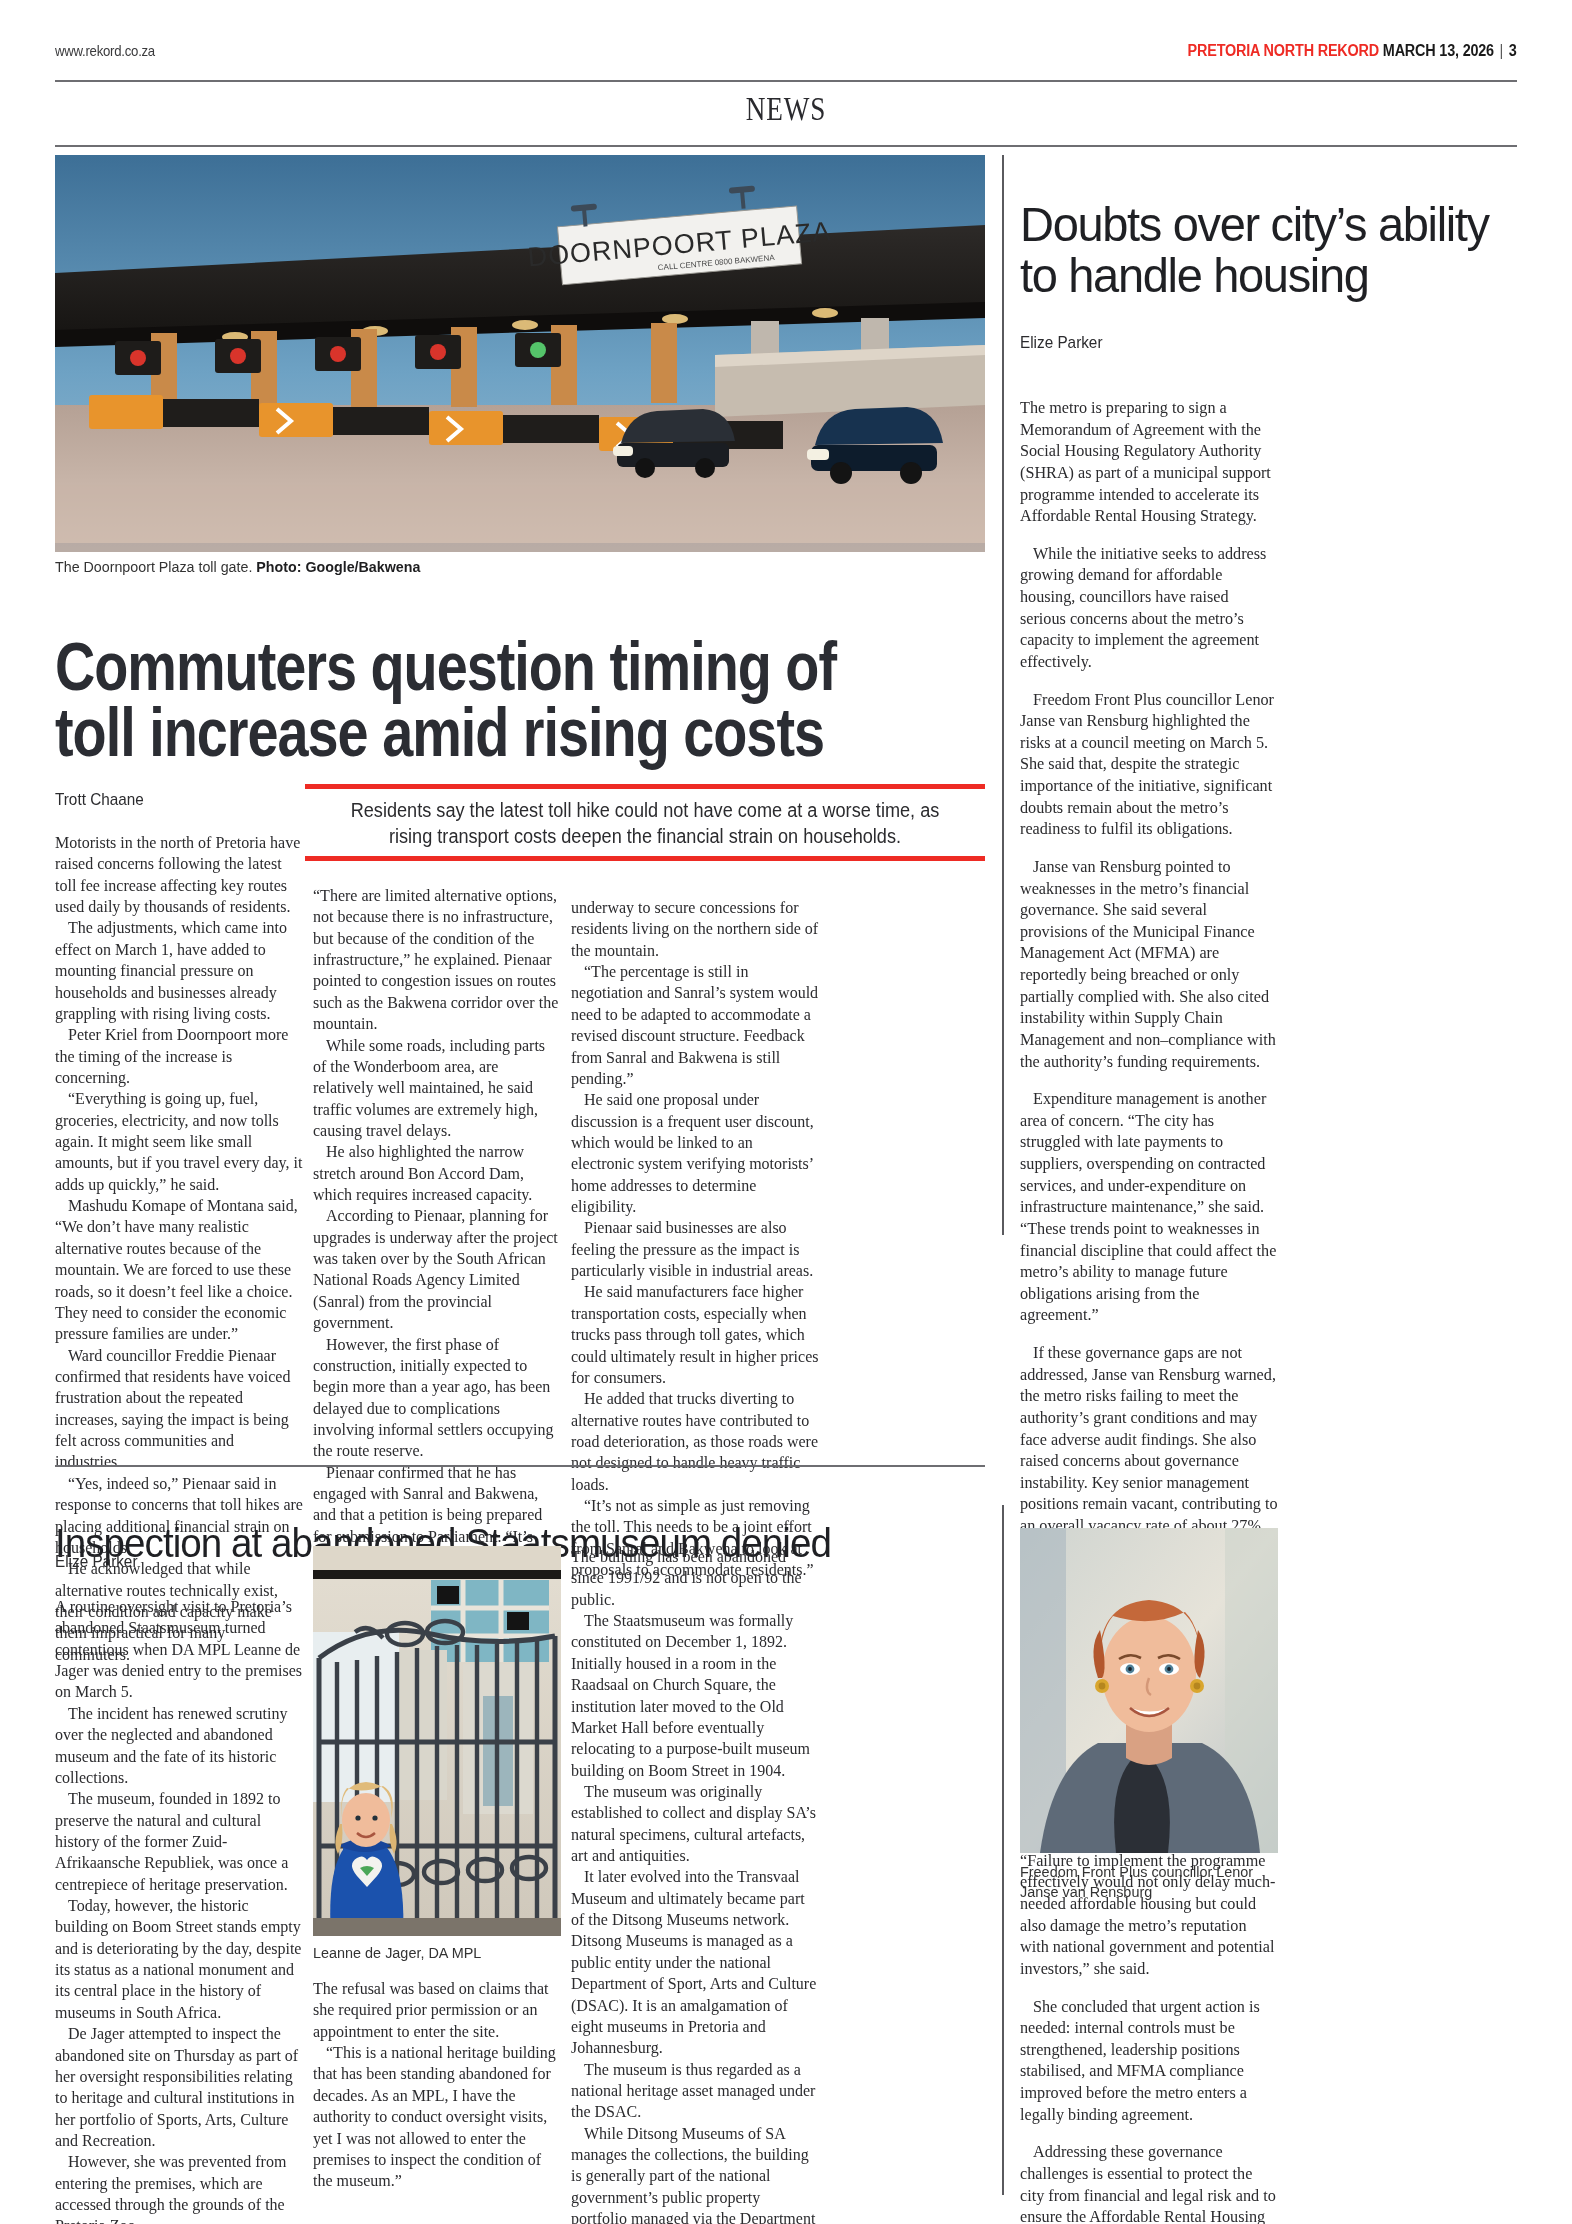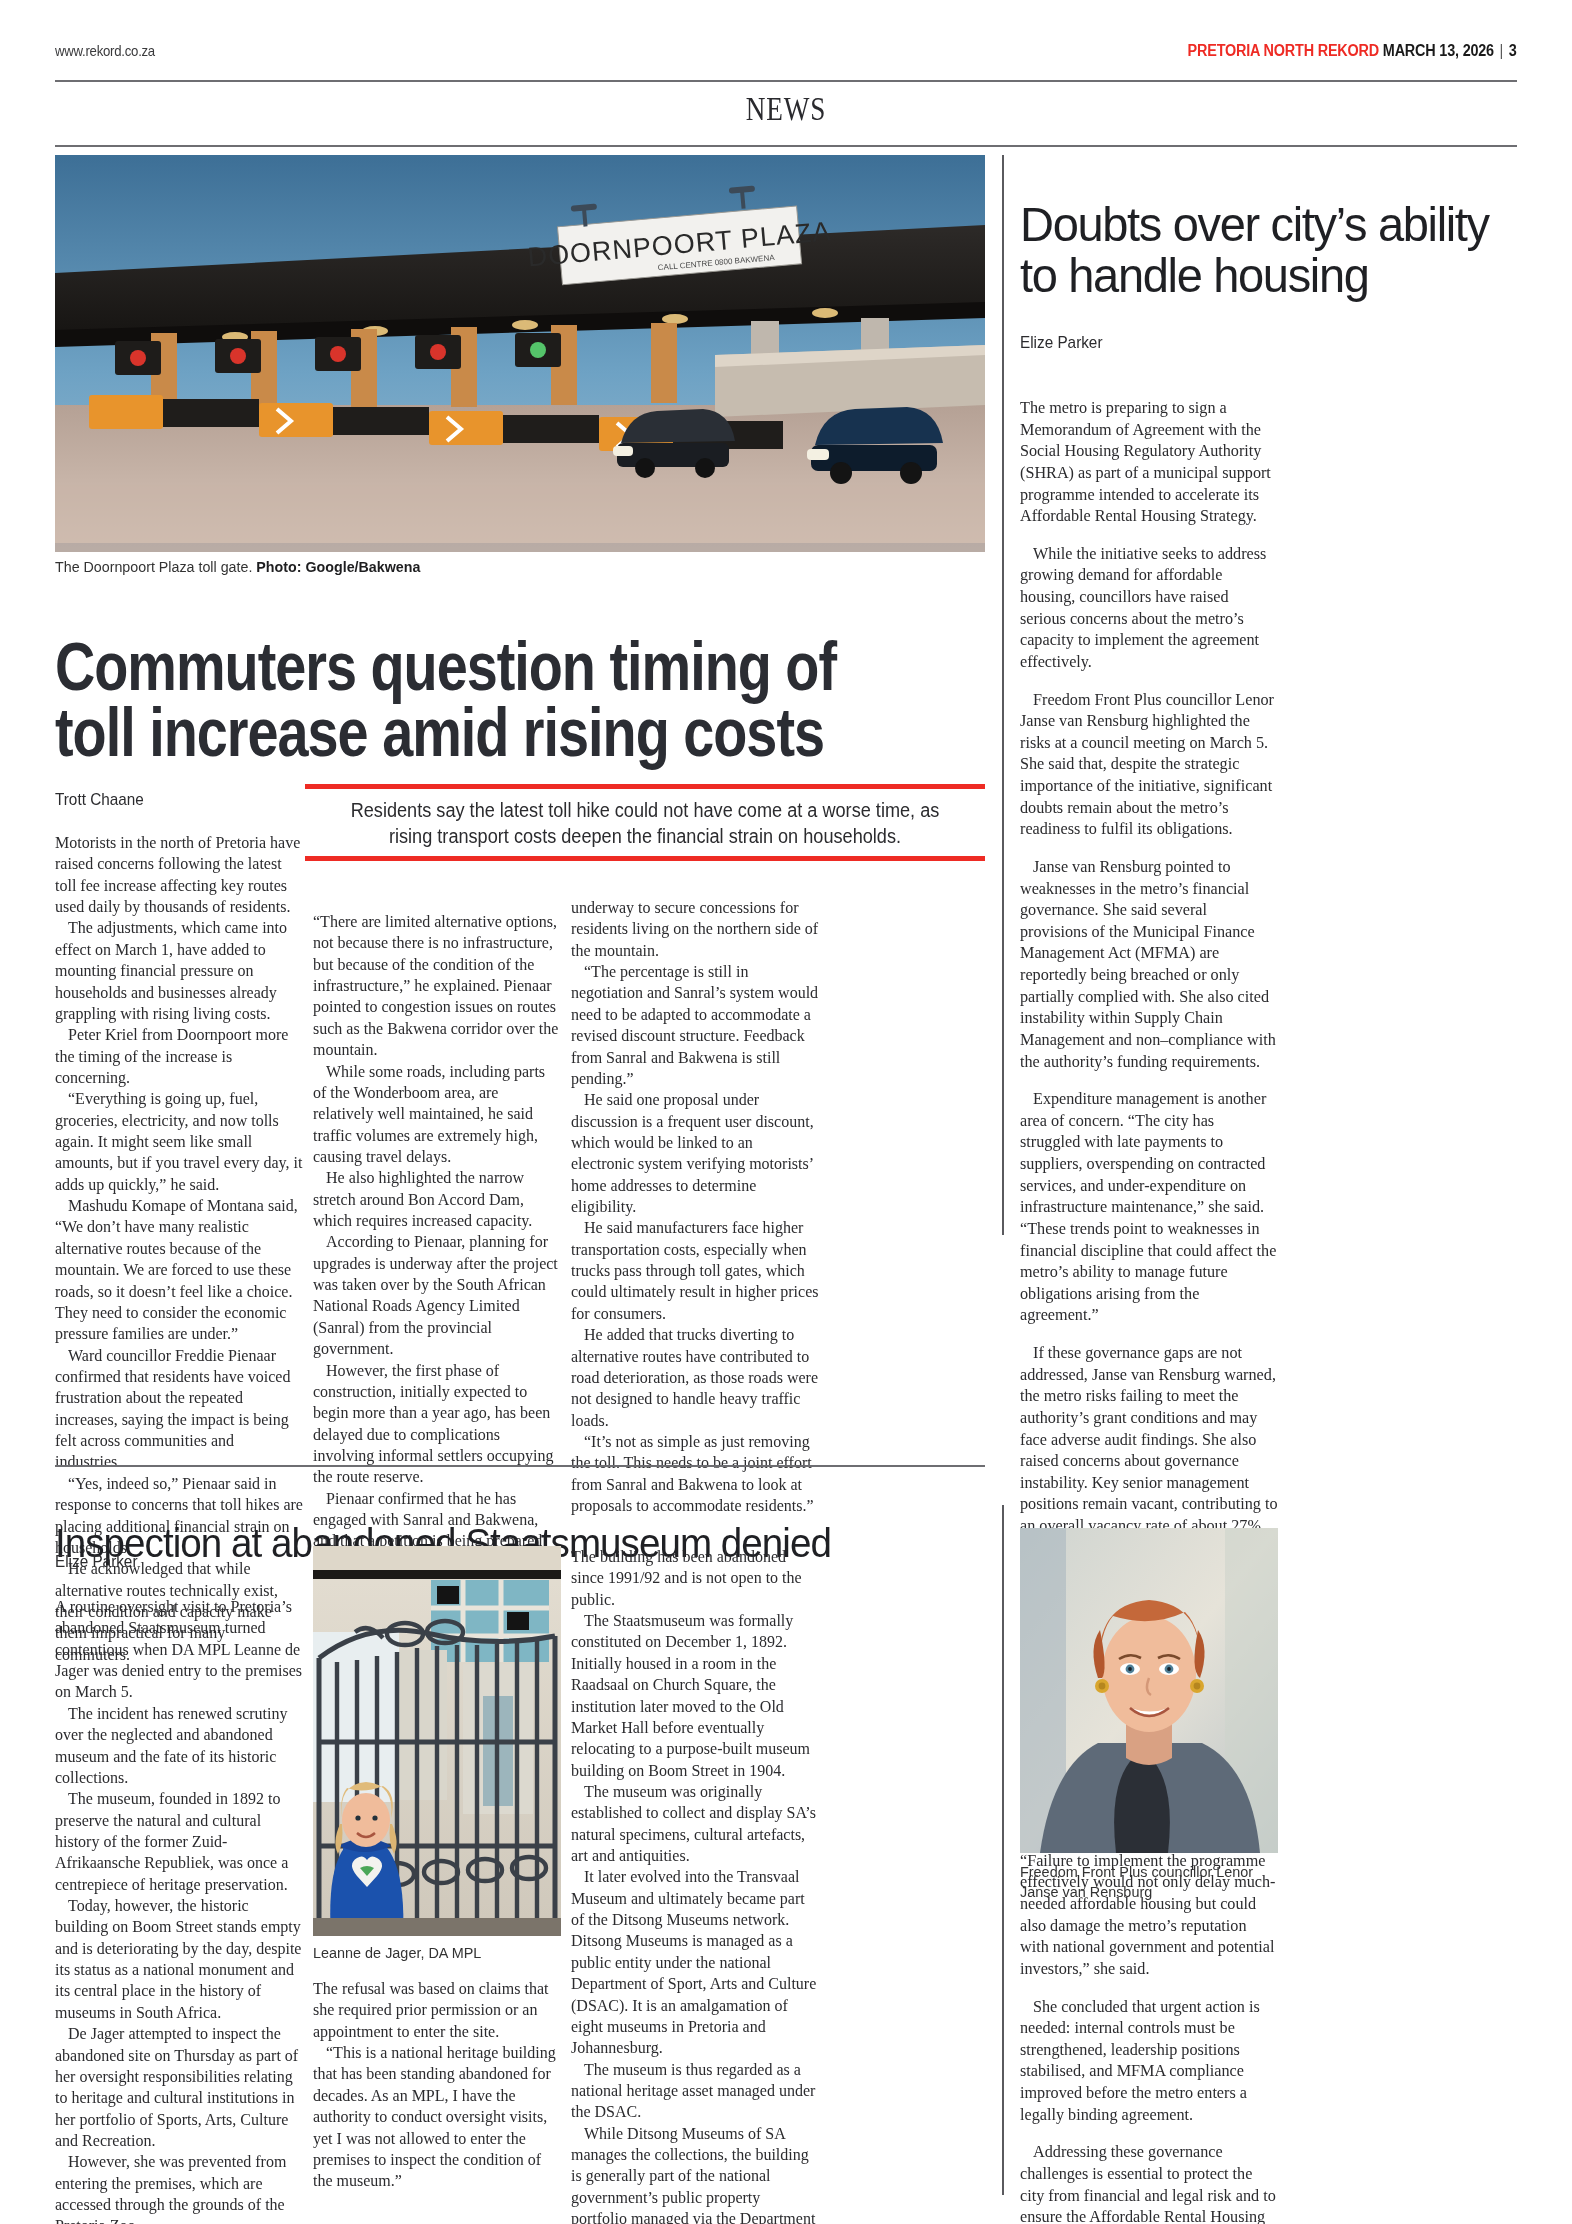--- a/index.html
+++ b/index.html
@@ -47,21 +47,21 @@
   .byline-1{position:absolute;left:55px;top:790px;font-family:"Liberation Sans",sans-serif;
     font-size:17px;color:#2b2b2e;transform:scaleX(.9);transform-origin:left center;}
 
   .standfirst{position:absolute;left:305px;top:784px;width:680px;}
   .sf-rule{width:100%;height:5px;background:#ee2b24;}
   .sf-text{padding:9px 4px 7px;text-align:center;font-family:"Liberation Sans",sans-serif;
     font-size:19.5px;line-height:1.32;color:#2b2b2e;transform:scaleX(.93);}
 
   
   .a1c1{position:absolute;left:55px;top:832px;width:248px;}
-  .a1c2{position:absolute;left:313px;top:885px;width:248px;margin-top:26px;}
+  .a1c2{position:absolute;left:313px;top:885px;width:248px;}
   .a1c3{position:absolute;left:571px;top:885px;width:248px;margin-top:12px;}
 
   .body p{margin:0;font-family:"Liberation Serif",serif;font-size:16px;line-height:1.335;
     color:#2b2b2e;text-align:left;}
   .body p+p{text-indent:13px;}
 
   
   .hl-rail{position:absolute;left:1020px;top:158px;width:500px;
     font-family:"Liberation Sans",sans-serif;font-weight:normal;font-size:49px;line-height:1.05;
     color:#1f2024;letter-spacing:-1.4px;transform:scaleX(.96);transform-origin:left top;}
@@ -250,20 +250,21 @@
       <p>While some roads, including parts of the Wonderboom area, are relatively well maintained, he said traffic volumes are extremely high, causing travel delays.</p>
       <p>He also highlighted the narrow stretch around Bon Accord Dam, which requires increased capacity.</p>
       <p>According to Pienaar, planning for upgrades is underway after the project was taken over by the South African National Roads Agency Limited (Sanral) from the provincial government.</p>
       <p>However, the first phase of construction, initially expected to begin more than a year ago, has been delayed due to complications involving informal settlers occupying the route reserve.</p>
       <p>Pienaar confirmed that he has engaged with Sanral and Bakwena, and that a petition is being prepared for submission to Parliament. “It’s escalated to a national level,” he said, adding that negotiations are</p>
     </div>
   <div class="body a1c3">
       <p>underway to secure concessions for residents living on the northern side of the mountain.</p>
       <p>“The percentage is still in negotiation and Sanral’s system would need to be adapted to accommodate a revised discount structure. Feedback from Sanral and Bakwena is still pending.”</p>
       <p>He said one proposal under discussion is a frequent user discount, which would be linked to an electronic system verifying motorists’ home addresses to determine eligibility.</p>
+      <p>Pienaar said businesses are also feeling the pressure as the impact is particularly visible in industrial areas.</p>
       <p>He said manufacturers face higher transportation costs, especially when trucks pass through toll gates, which could ultimately result in higher prices for consumers.</p>
       <p>He added that trucks diverting to alternative routes have contributed to road deterioration, as those roads were not designed to handle heavy traffic loads.</p>
       <p>“It’s not as simple as just removing the toll. This needs to be a joint effort from Sanral and Bakwena to look at proposals to accommodate residents.”</p>
     </div>
 
   <h2 class="hl-rail">Doubts over city’s ability to handle housing</h2>
   <div class="byline-rail">Elize Parker</div>
   <div class="body rail-body">
       <p>The metro is preparing to sign a Memorandum of Agreement with the Social Housing Regulatory Authority (SHRA) as part of a municipal support programme intended to accelerate its Affordable Rental Housing Strategy.</p>
       <p>While the initiative seeks to address growing demand for affordable housing, councillors have raised serious concerns about the metro’s capacity to implement the agreement effectively.</p>

